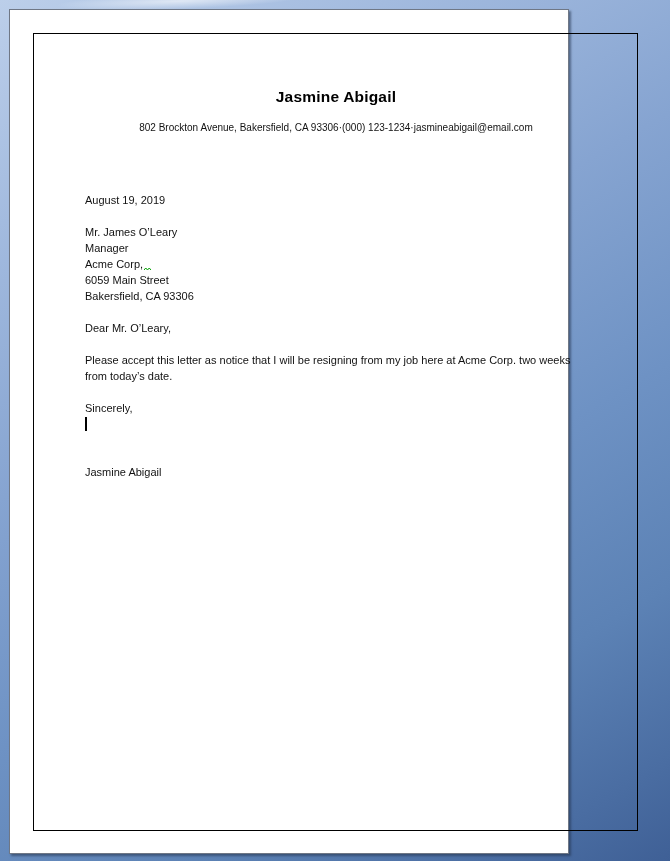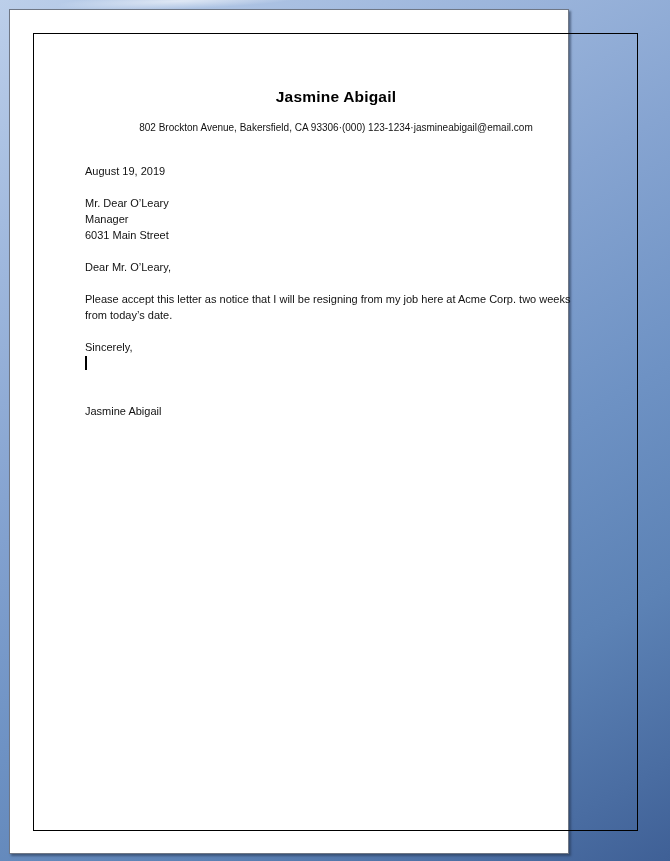--- a/index.html
+++ b/index.html
@@ -70,21 +70,21 @@
     line-height: 20px;
     letter-spacing: 0.2px;
     color: #000;
   }
   .letter-header .contact {
     font-size: 10px;
     line-height: 14px;
     margin-top: 14px;
   }
 
-  .date-block { margin-top: 28px; margin-bottom: 16px; }
+  .date-block { margin-top: 57px; margin-bottom: 16px; }
   .block { margin-bottom: 16px; }
   .line { line-height: 16px; min-height: 16px; }
   p.para { margin: 0 0 16px 0; }
 
   .caret-line { height: 16px; position: relative; }
   .caret {
     display: inline-block;
     width: 2px;
     height: 14px;
     margin-top: 1px;
@@ -112,23 +112,27 @@
     <div class="content">
 
       <div class="letter-header">
         <div class="name">Jasmine Abigail</div>
         <div class="contact">802 Brockton Avenue, Bakersfield, CA 93306·(000) 123-1234·jasmineabigail@email.com</div>
       </div>
 
       <div class="date-block line">August 19, 2019</div>
 
       <div class="block">
-        <div class="line">Mr. Dear O’Leary</div>
+        <div class="line">Mr. James O’Leary</div>
         <div class="line">Manager</div>
-        <div class="line">6031 Main Street</div>
+        <div class="line"><span>Acme Corp,</span><span class="squiggle"><svg width="7" height="4" viewBox="0 0 7 4">
+                <polyline points="0,3 1.75,1 3.5,3 5.25,1 7,3" fill="none" stroke="#00a000" stroke-width="1"></polyline>
+              </svg></span></div>
+        <div class="line">6059 Main Street</div>
+        <div class="line">Bakersfield, CA 93306</div>
       </div>
 
       <div class="block line">Dear Mr. O’Leary,</div>
 
       <p class="para">Please accept this letter as notice that I will be resigning from my job here at Acme Corp. two weeks from today’s date.</p>
 
       <div>
         <div class="line">Sincerely,</div>
         <div class="caret-line"><span class="caret"></span></div>
       </div>

